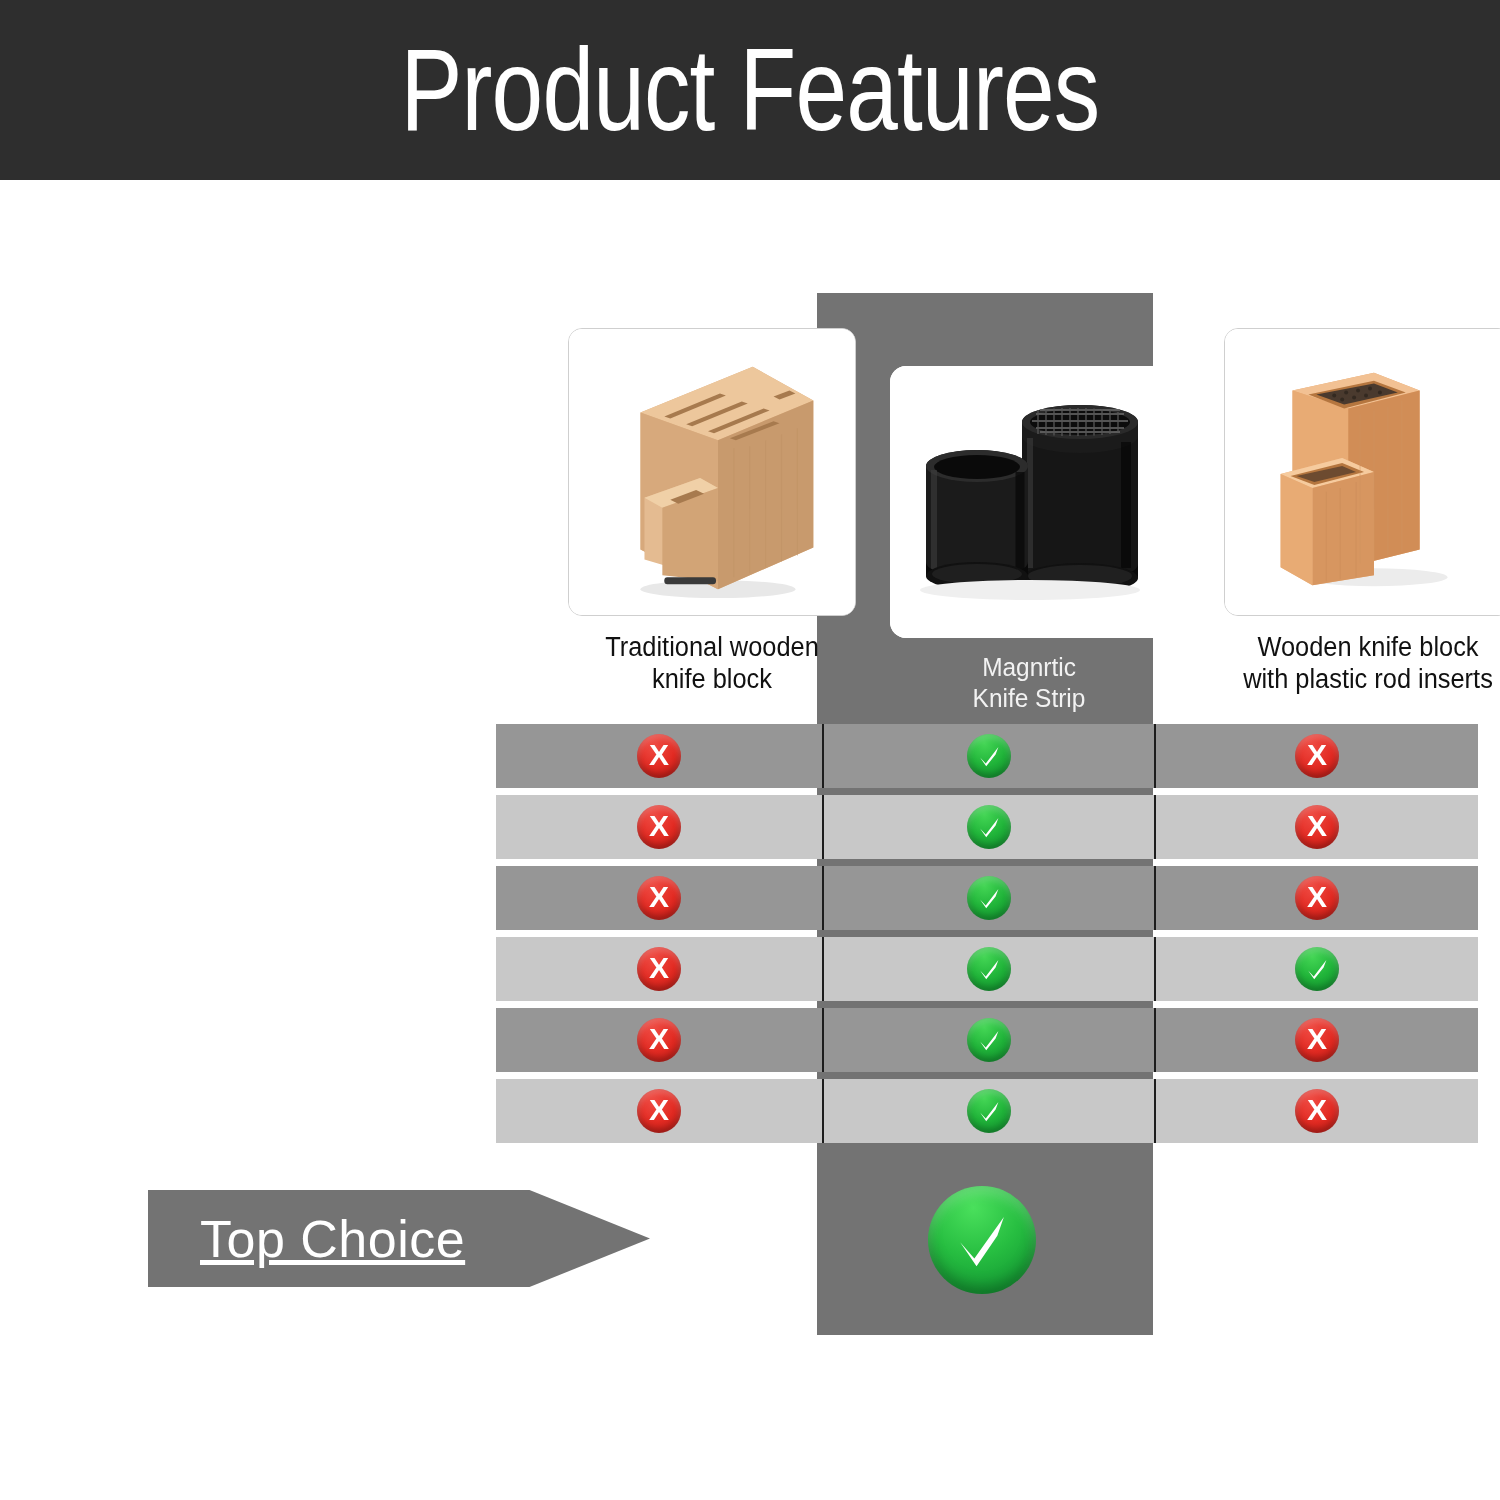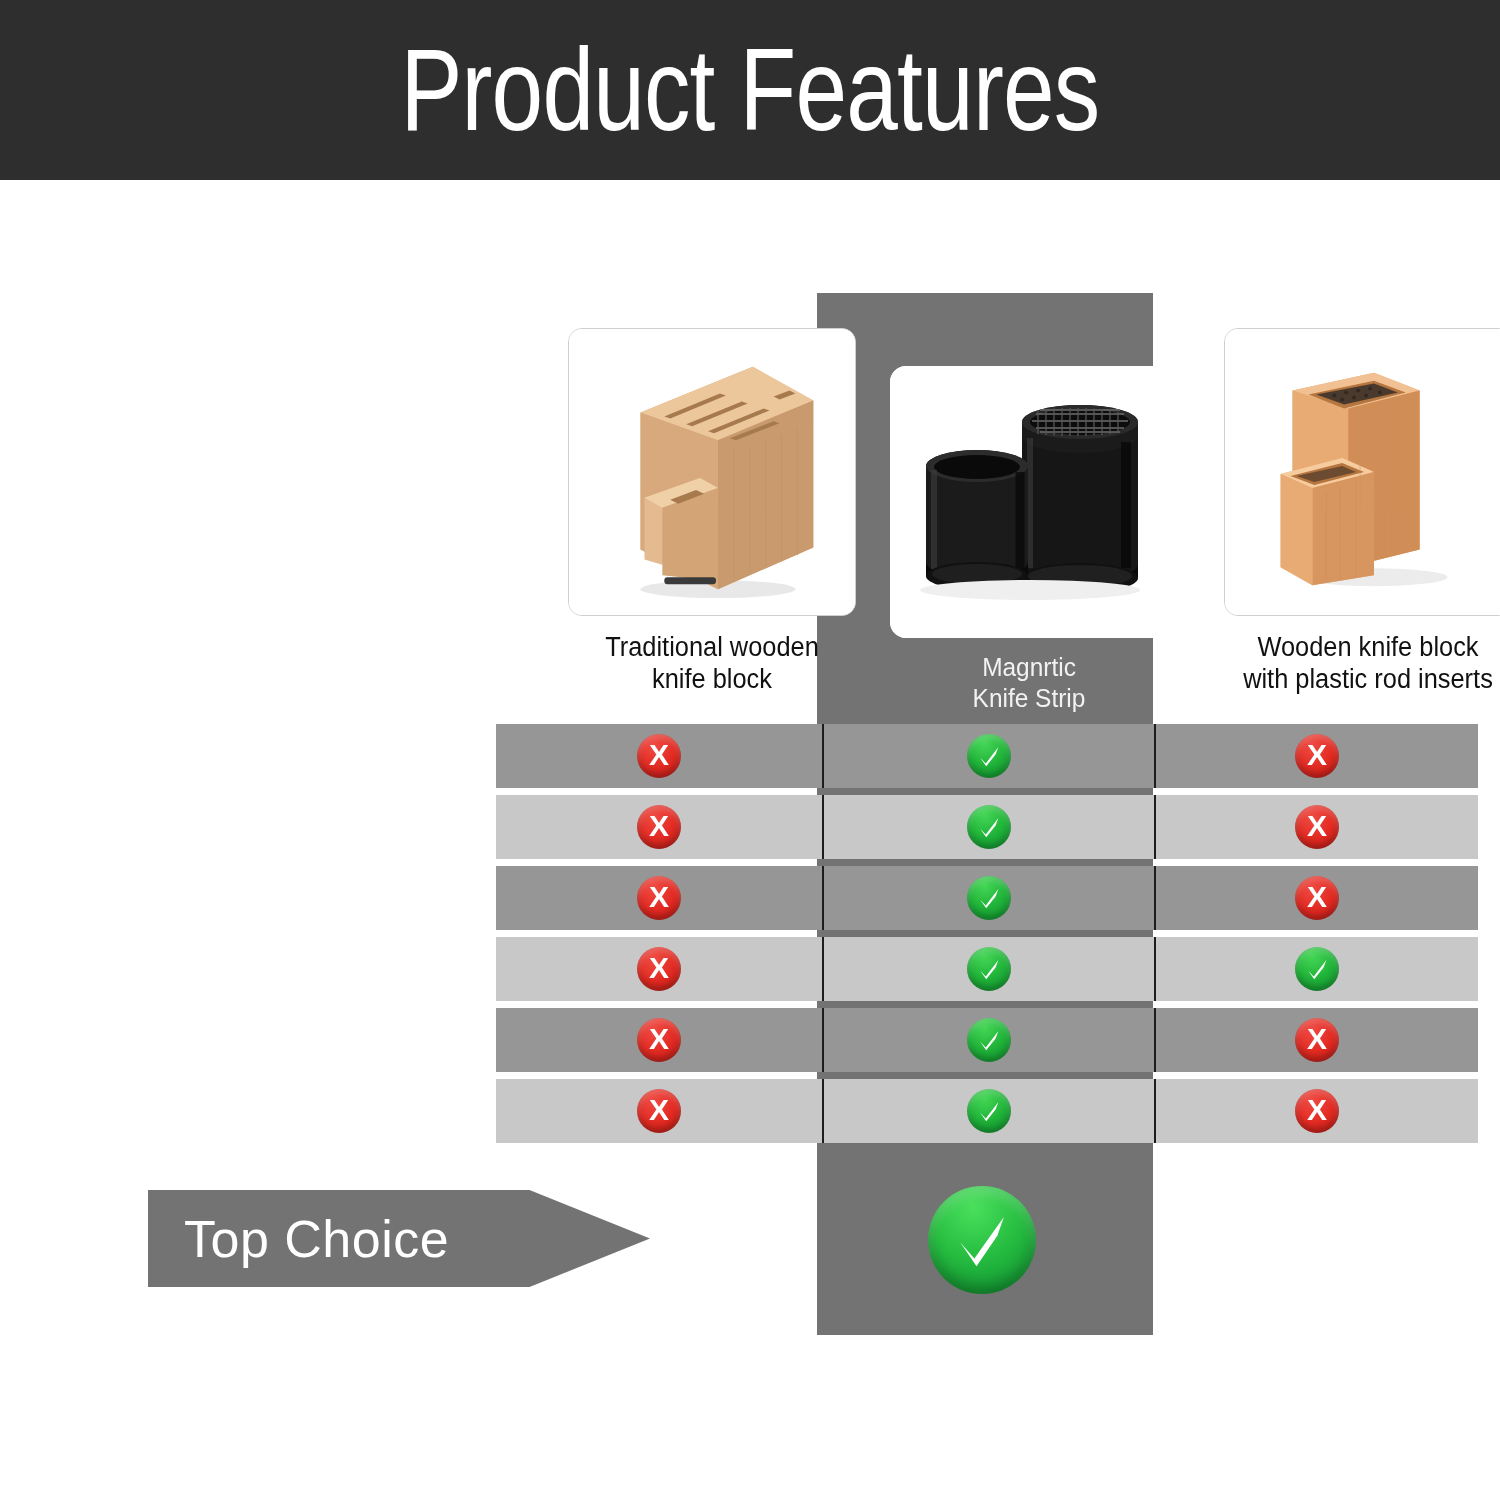--- a/index.html
+++ b/index.html
@@ -174,23 +174,24 @@
     width: 502px;
     height: 97px;
     background: #737373;
     clip-path: polygon(0 0, 76% 0, 100% 50%, 76% 100%, 0 100%);
     display: flex;
     align-items: center;
   }
   .top-choice-label {
     color: #ffffff;
     font-size: 52px;
-    padding-left: 36px;
+    padding-left: 52px;
     letter-spacing: 0.5px;
     white-space: nowrap;
+    text-decoration: underline;
   }
 
   
   .winner-check {
     position: absolute;
     left: 928px;
     top: 1186px;
     width: 108px;
     height: 108px;
     border-radius: 50%;

